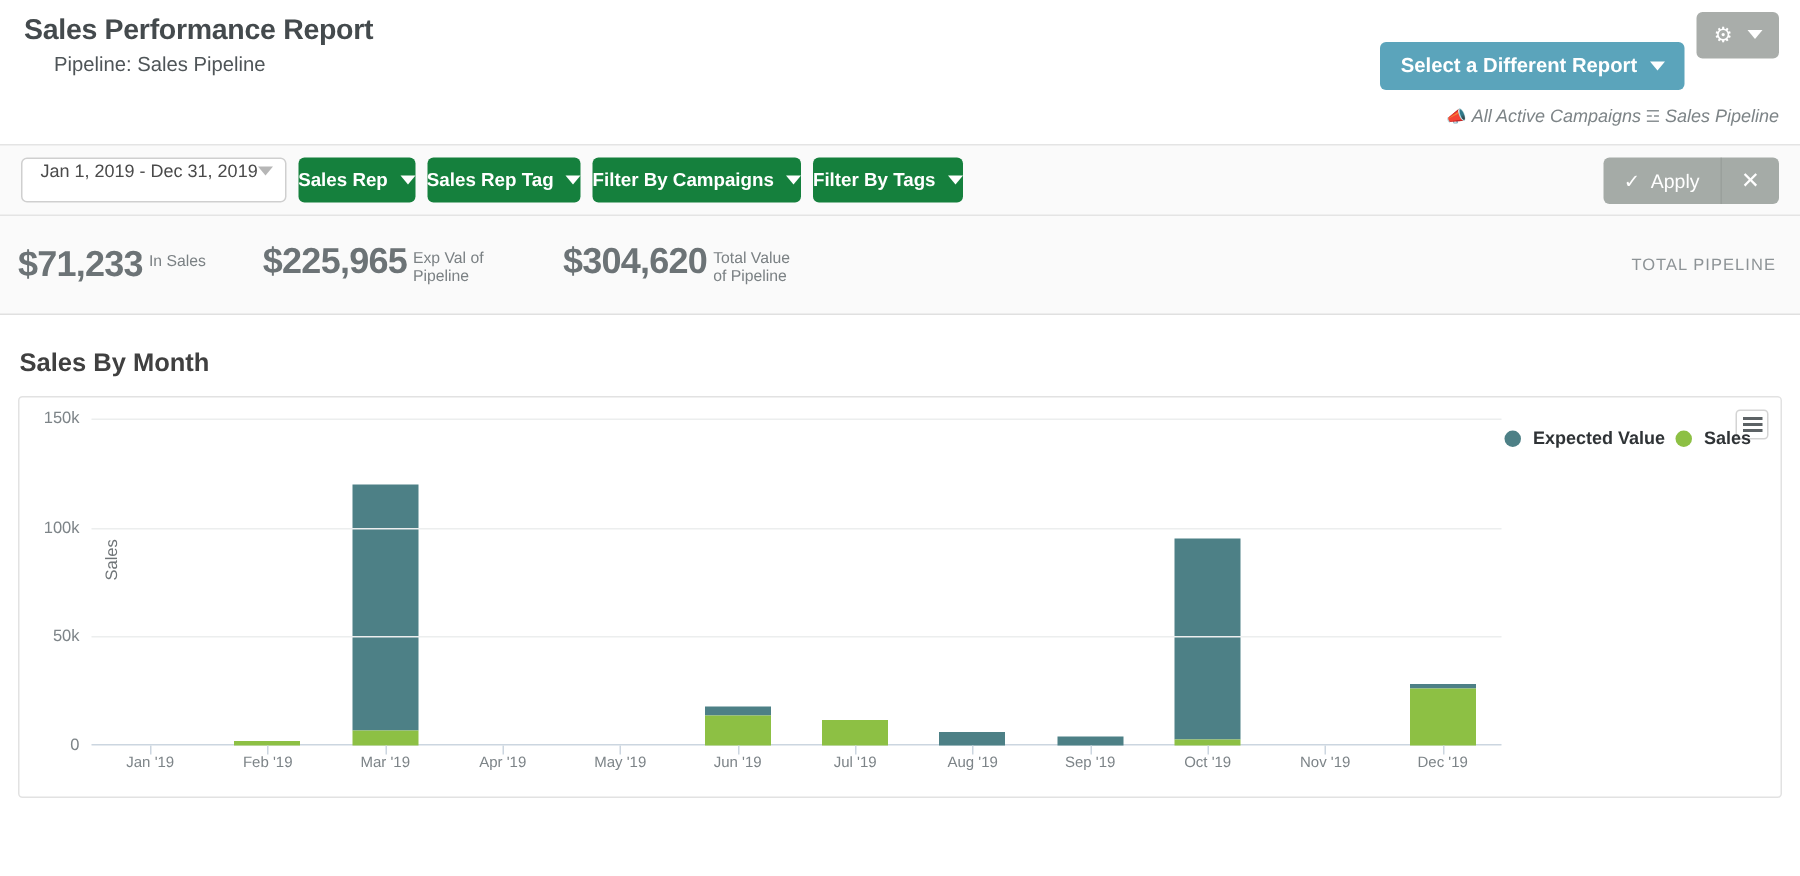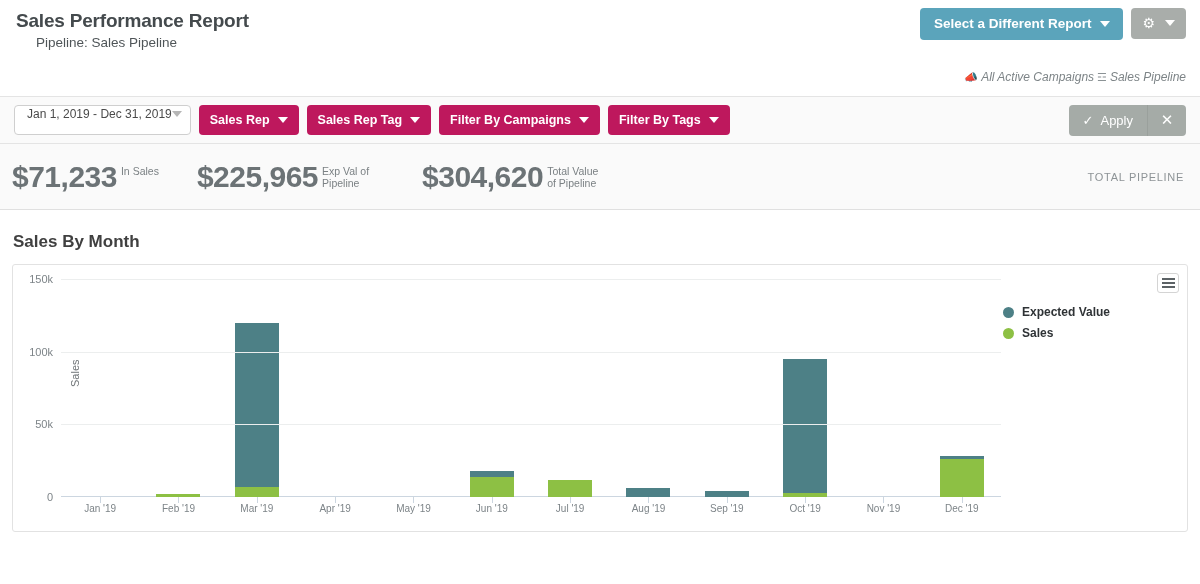--- a/index.html
+++ b/index.html
@@ -44,20 +44,21 @@
     border: none;
     border-radius: 4px;
     padding: 8px 13px 9px 14px;
     font-size: 13.5px;
     font-weight: bold;
     font-family: inherit;
     display: flex;
     align-items: center;
     gap: 9px;
     cursor: pointer;
+    margin-top: 20px;
   }
   .btn-gear {
     background: #a9adaa;
     color: #ffffff;
     border: none;
     border-radius: 4px;
     padding: 8px 11px 9px 11px;
     font-size: 13.5px;
     font-family: inherit;
     display: flex;
@@ -109,26 +110,26 @@
     display: flex;
     align-items: center;
     justify-content: space-between;
     padding: 0 8px 12px 12px;
     font-size: 12px;
     color: #4a4a4a;
     cursor: pointer;
   }
   .daterange .caret { border-top-color: #b6b6b6; }
   .filter-btn {
-    background: #be185d;
+    background: #15803d;
     color: #ffffff;
     border: none;
     border-radius: 4px;
     height: 30px;
-    padding: 0 11px;
+    padding: 0 0;
     font-size: 12.5px;
     font-weight: bold;
     font-family: inherit;
     display: flex;
     align-items: center;
     gap: 8px;
     cursor: pointer;
   }
   .apply-group {
     position: absolute;
@@ -173,21 +174,21 @@
     height: 66px;
     background: #fafafa;
     border-bottom: 1px solid #e0e0e0;
     display: flex;
     align-items: center;
     padding: 0 12px;
     gap: 38px;
   }
   .kpi { display: flex; align-items: flex-start; gap: 4px; }
   .kpi-value {
-    font-size: 30px;
+    font-size: 24px;
     font-weight: bold;
     color: #6c7376;
     line-height: 1;
     letter-spacing: -0.5px;
   }
   .kpi-label {
     font-size: 10.5px;
     color: #7b8184;
     line-height: 1.15;
     padding-top: 3px;
@@ -227,24 +228,24 @@
     flex-direction: column;
     justify-content: center;
     align-items: center;
     gap: 2px;
     cursor: pointer;
   }
   .hamburger i { display: block; width: 13px; height: 2px; background: #5c6265; }
 
   .legend {
     position: absolute;
-    top: 40px;
+    top: 20px;
     left: 990px;
     display: flex;
-    flex-direction: column;
+    flex-direction: row;
     gap: 7px;
   }
   .legend-item {
     display: flex;
     align-items: center;
     gap: 8px;
     font-size: 12px;
     font-weight: bold;
     color: #2f3336;
     cursor: pointer;

